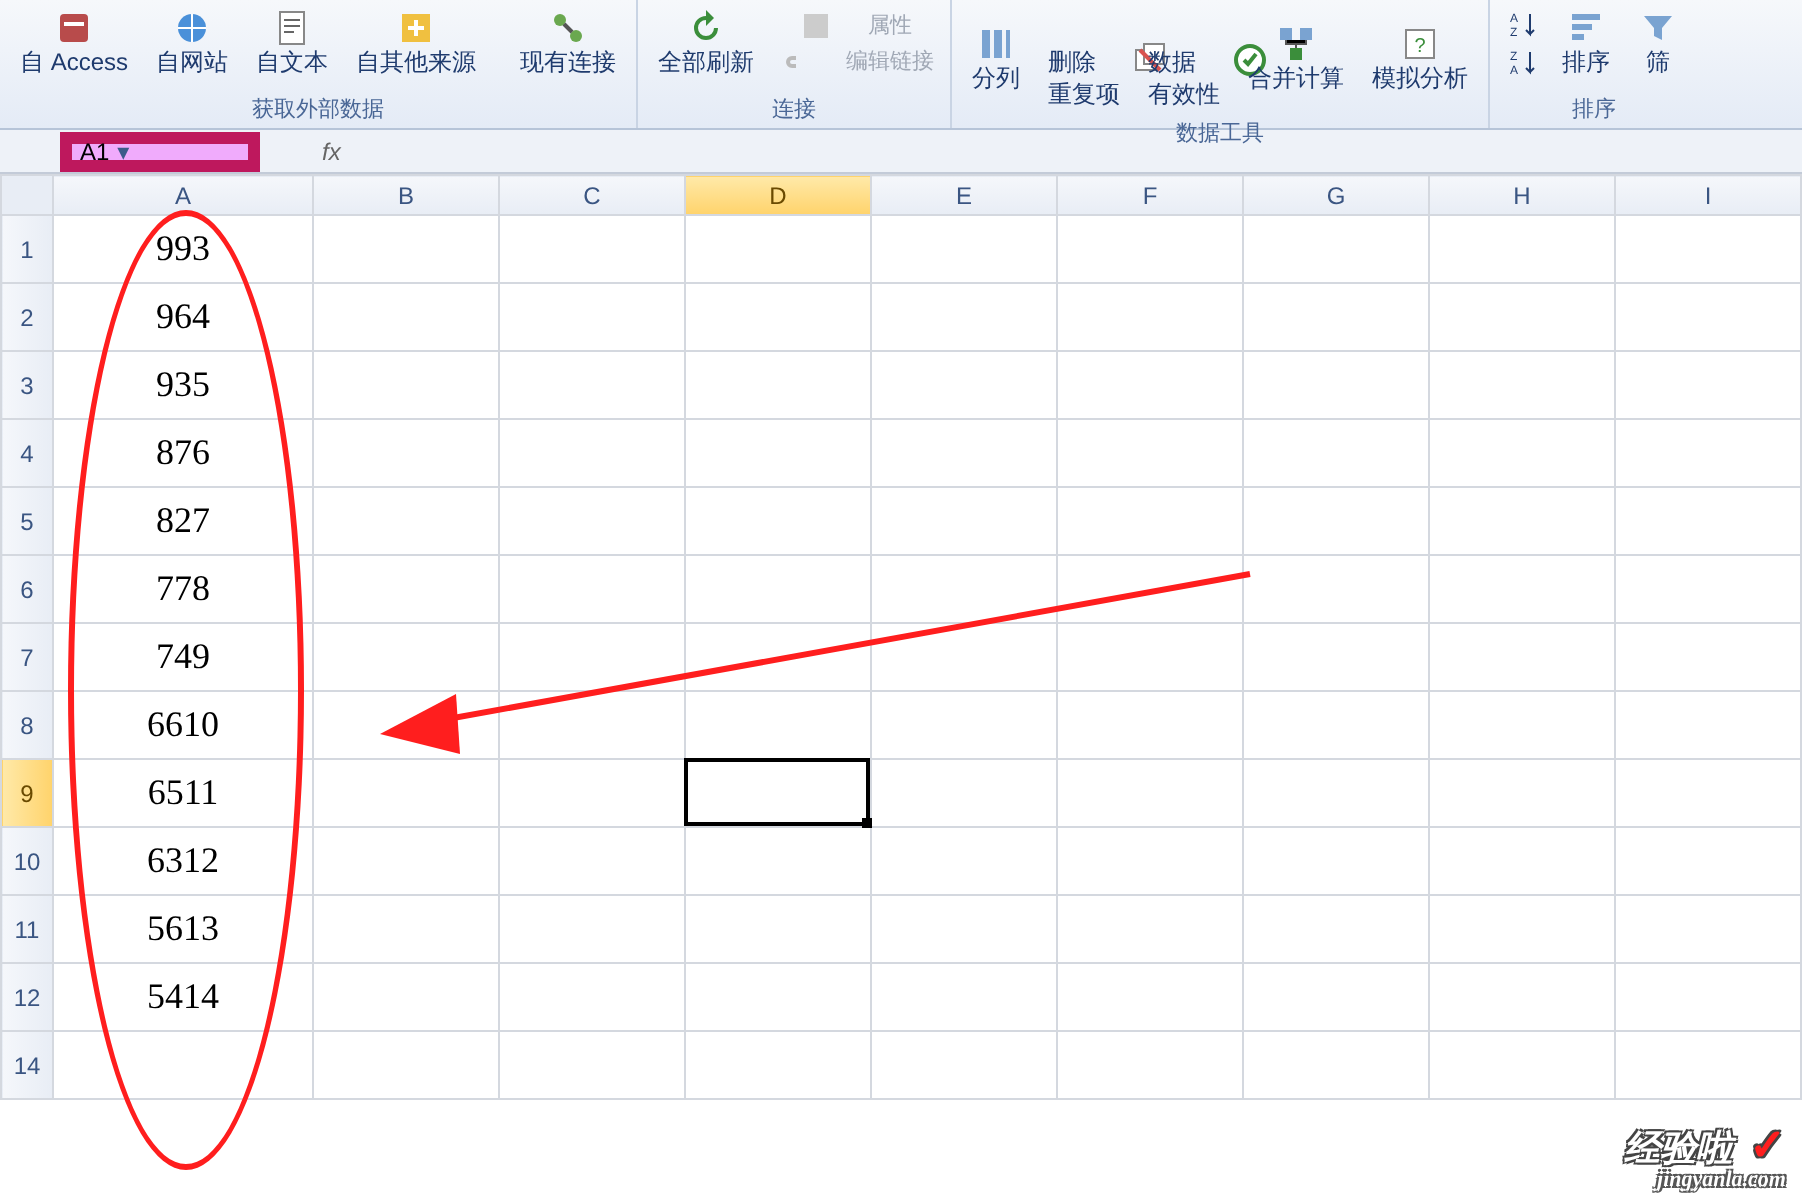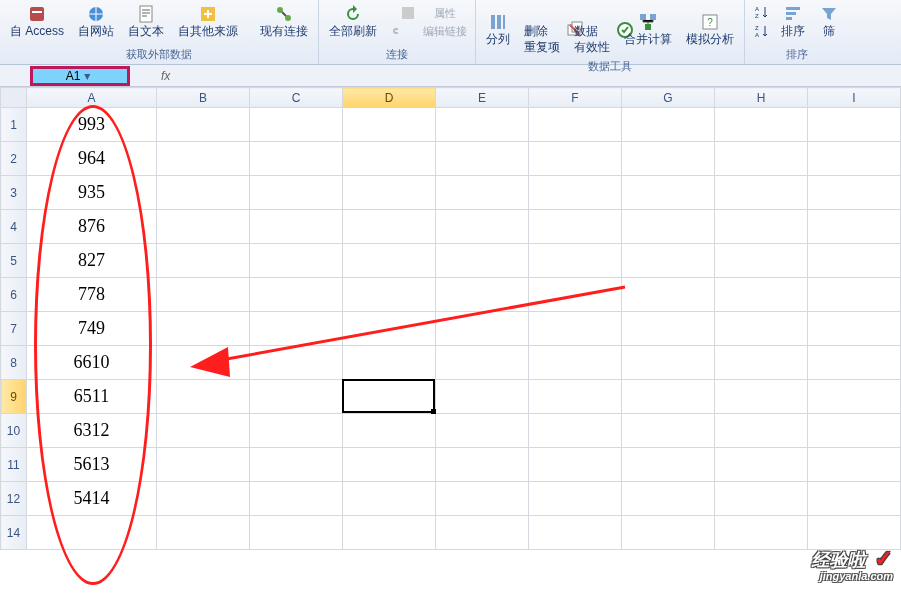--- a/index.html
+++ b/index.html
@@ -72,25 +72,25 @@
       display: flex;
       align-items: center;
       height: 22px;
       border-bottom: 1px solid #c3cbd8;
       background: #eef2f8;
     }
     .name-box {
       width: 100px;
       height: 20px;
       margin: 1px 1px 1px 30px;
-      background: #7dd3fc;
-      border: 3px solid #be185d;
+      background: #f0abfc;
+      border: 6px solid #be185d;
       display: flex;
       align-items: center;
-      justify-content: center;
+      justify-content: flex-start;
       padding: 0 4px;
       font-size: 12px;
     }
     .name-box-dd {
       width: 14px;
       text-align: center;
       color: #3b5a8a;
     }
     .fx-area {
       display: flex;
@@ -177,23 +177,23 @@
     }
     .annot-arrow {
       position: absolute;
       pointer-events: none;
     }
     
     
     .watermark {
       position: absolute;
       right: 8px;
-      bottom: 20px;
+      bottom: 6px;
       text-align: right;
-      font-family: Liberation Sans, sans-serif;
+      font-family: Liberation Serif, serif;
       pointer-events: none;
     }
     .wm-top {
       font-size: 18px;
       color: #fff;
       font-weight: 900;
       text-shadow: -1px -1px 0 #444, 1px -1px 0 #444, -1px 1px 0 #444, 1px 1px 0 #444;
       font-style: italic;
       line-height: 1;
     }

